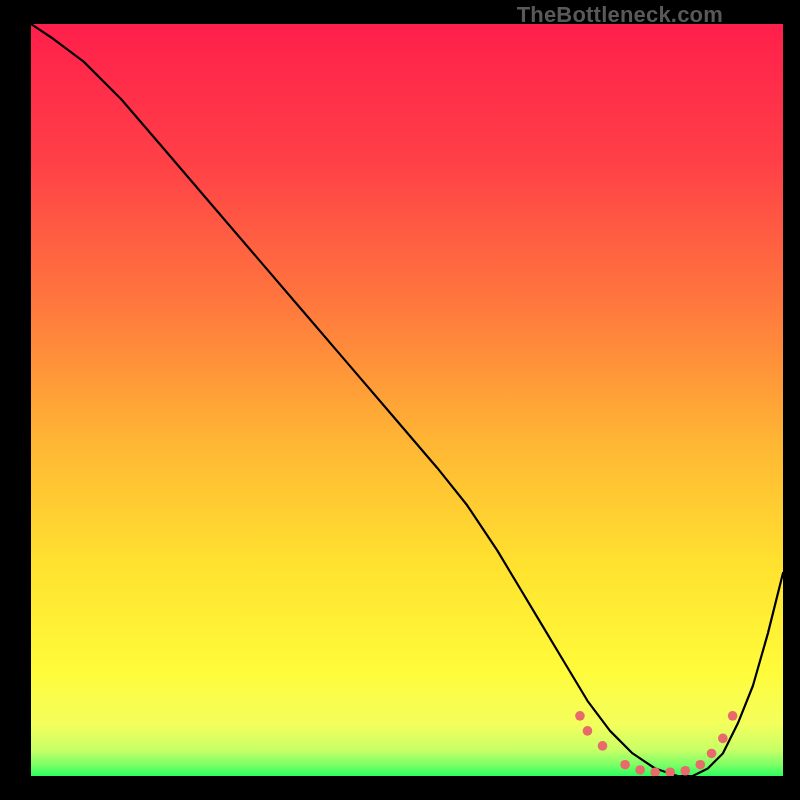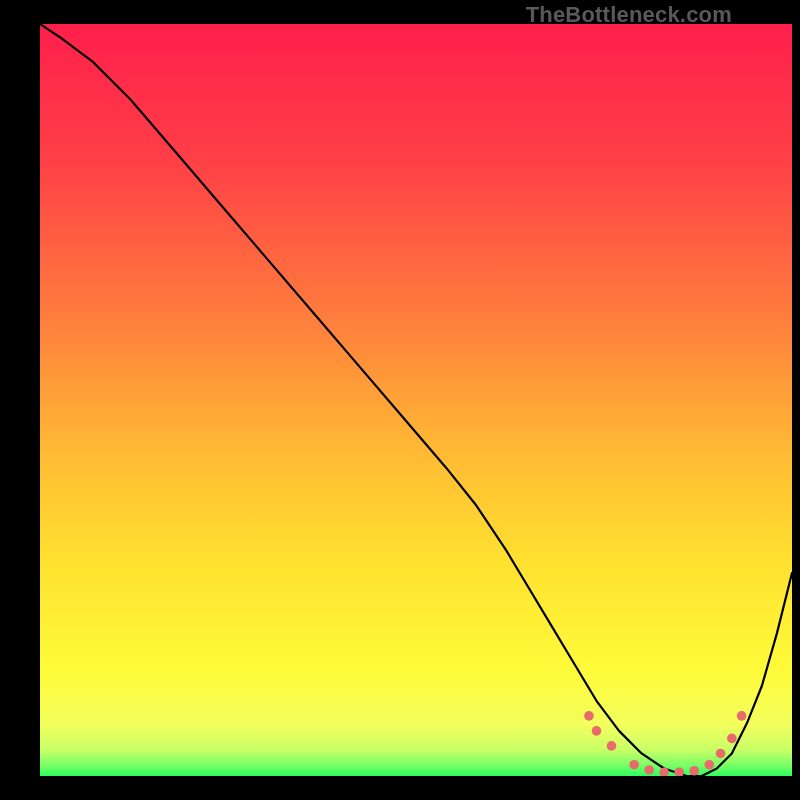--- a/index.html
+++ b/index.html
@@ -1,19 +1,19 @@
 <!DOCTYPE html>
 <html><head>
 <meta charset="utf-8">
 <style>
   * { margin: 0; padding: 0; box-sizing: border-box; }
   html, body { width: 800px; height: 800px; overflow: hidden; background: #000; }
   .frame {
     position: absolute;
-    top: 0; left: 16px;
+    top: 0; left: 7px;
     width: 744px; height: 800px;
     background: #000;
   }
   .plot-area {
     position: absolute;
     top: 24px;
     left: 24px;
     width: 752px;
     height: 752px;
   }

